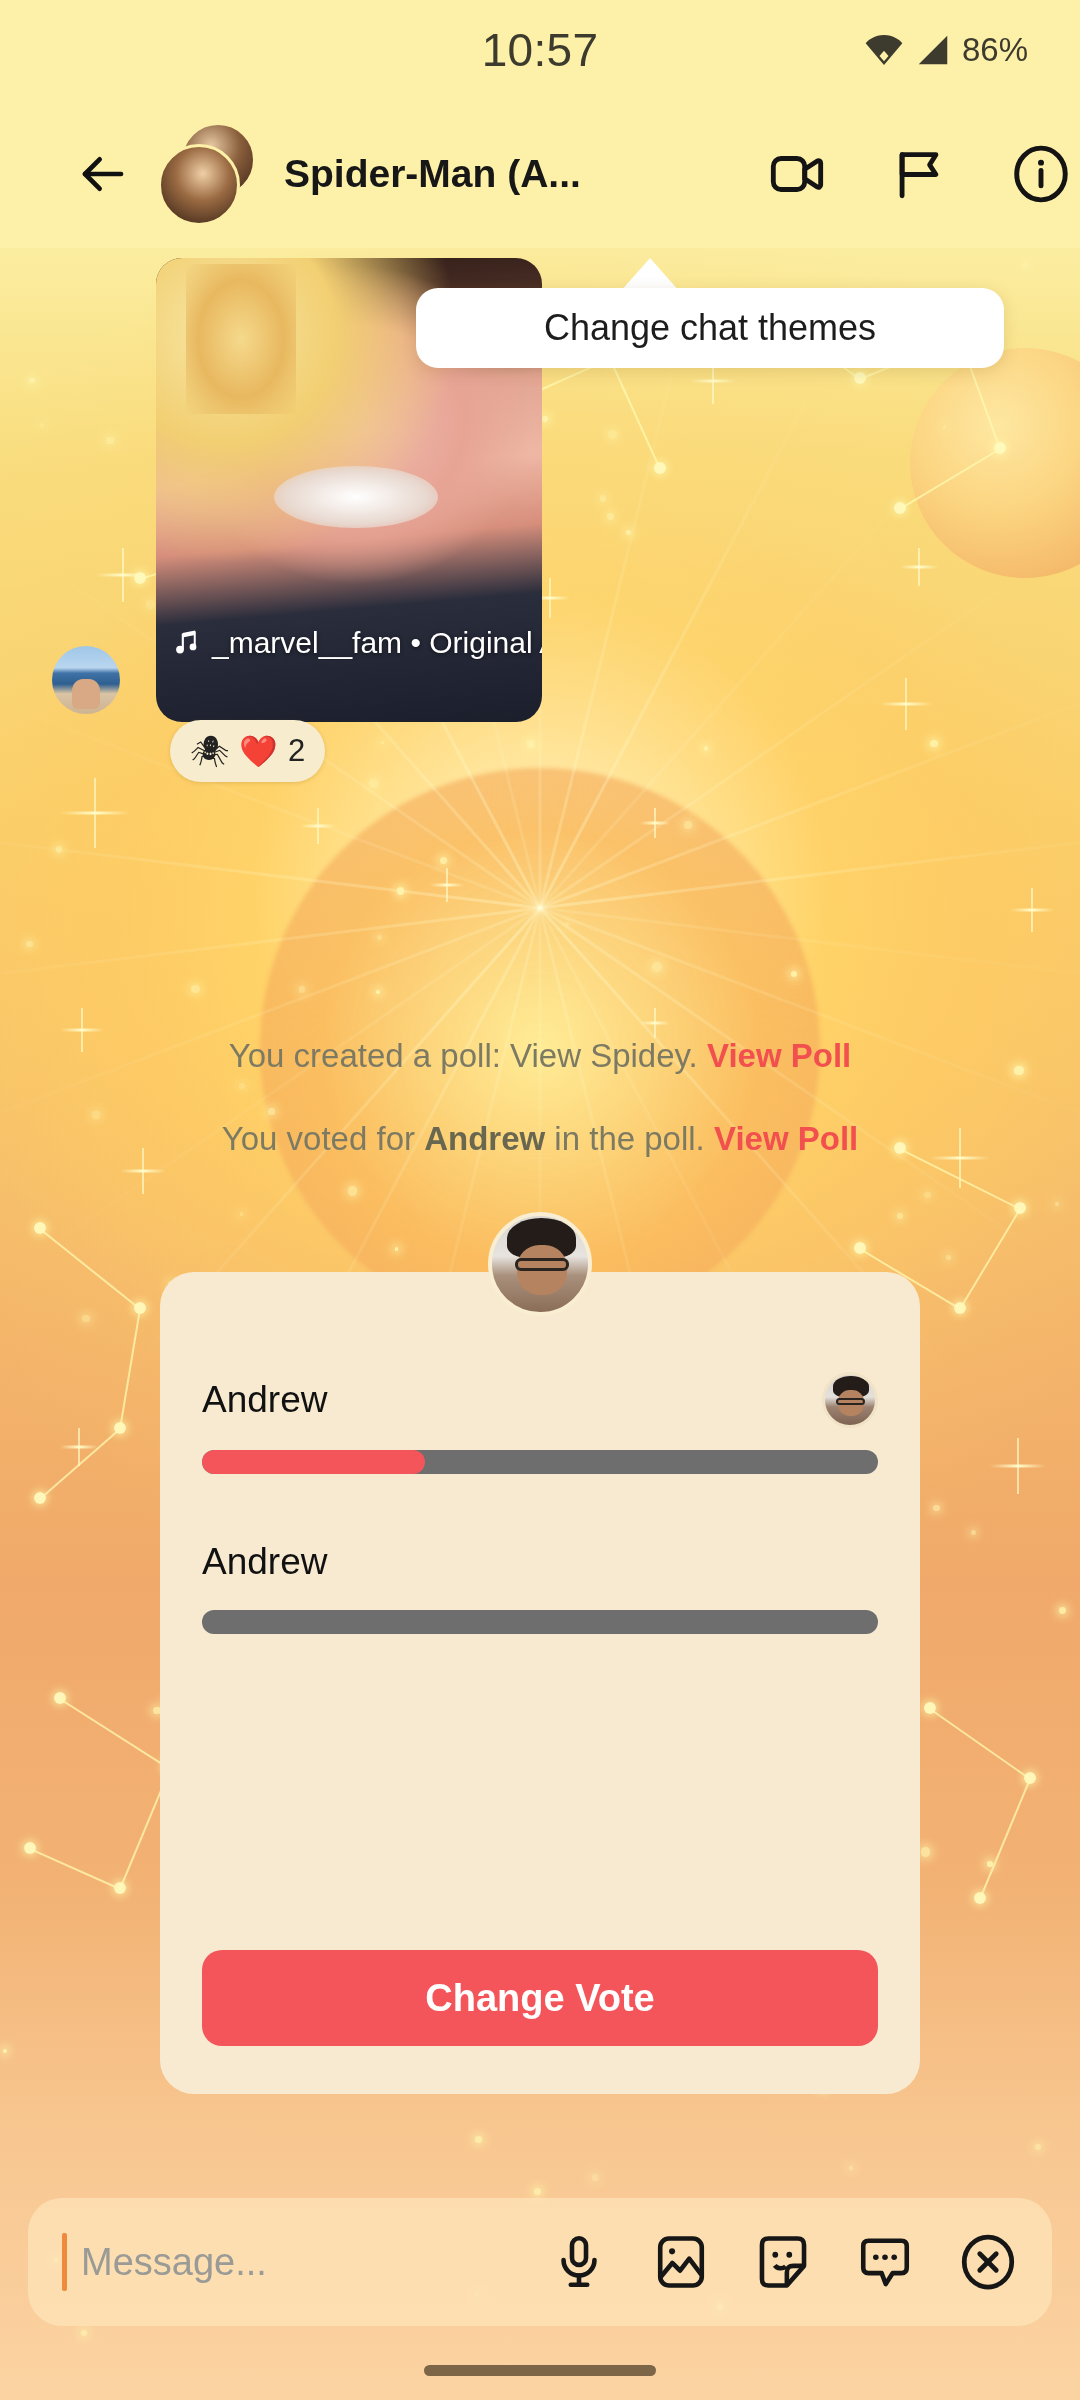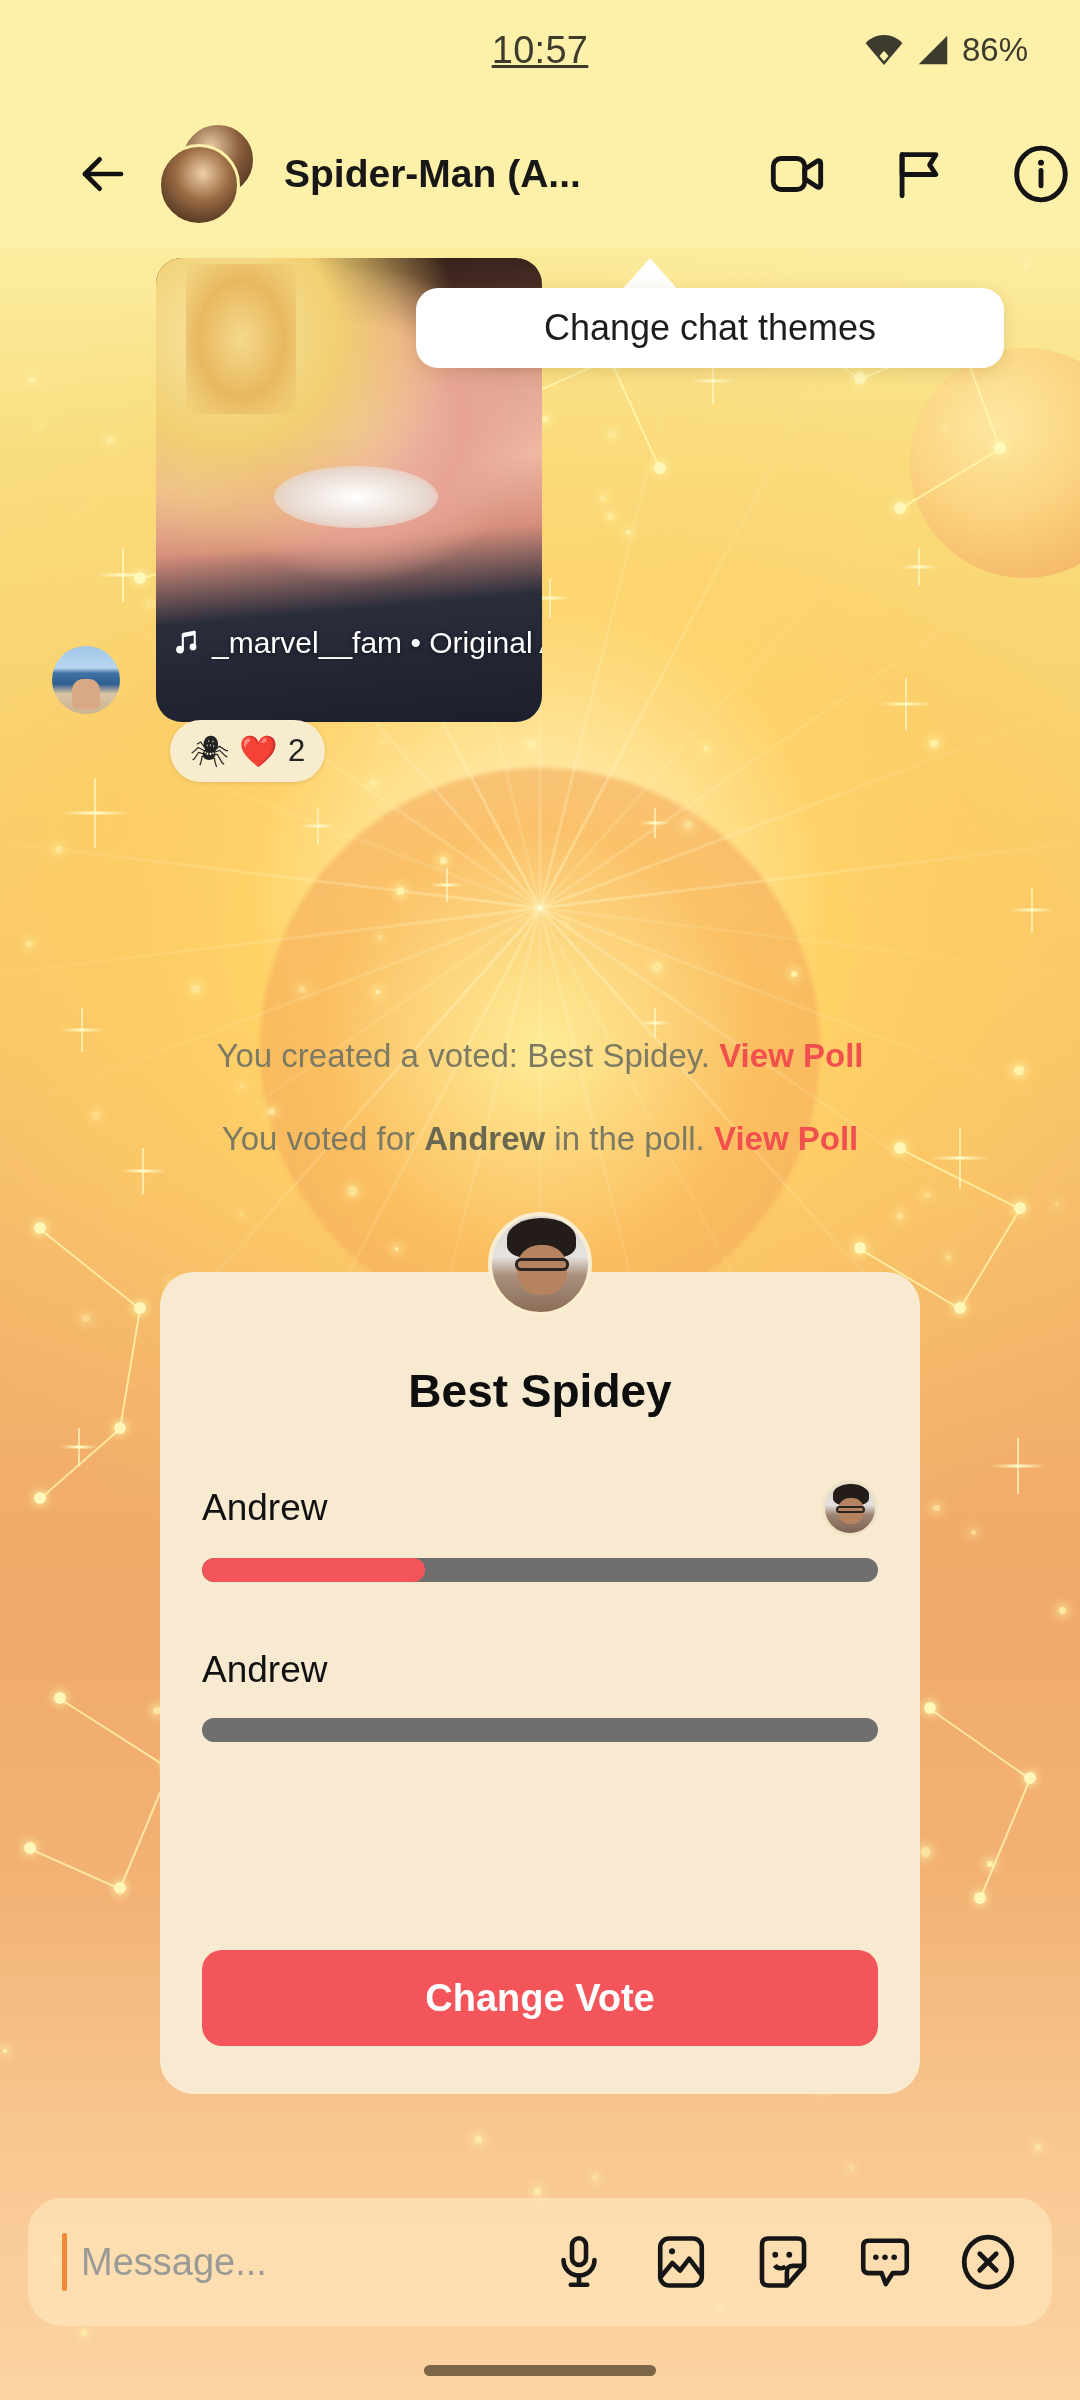--- a/index.html
+++ b/index.html
@@ -69,21 +69,21 @@
   }
 
   
   #statusbar {
     position: absolute; left: 0; top: 0; width: 1080px; height: 100px;
     display: flex; align-items: center;
     color: #3c3b2e;
   }
   #status-time {
     position: absolute; left: 50%; transform: translateX(-50%);
-    font-size: 38px; letter-spacing: .3px; text-decoration: underline;
+    font-size: 46px; letter-spacing: .3px;
   }
   #status-right {
     position: absolute; right: 52px; display: flex; align-items: center; gap: 10px;
   }
   #battery-text { font-size: 33px; font-weight: 500; }
 
   
   #appbar {
     position: absolute; left: 0; top: 100px; width: 1080px; height: 148px;
     display: flex; align-items: center; padding: 0 34px; margin-left: 32px;
@@ -529,37 +529,36 @@
     </div>
     <div id="reaction-pill">
       <span>🕷</span>
       <span>❤️</span>
       <span>2</span>
     </div>
   </div>
 
 
   <div class="sysline" style="top:1037px">
-    <span>You created a voted: Best Spidey.</span>
+    <span>You created a poll: View Spidey.</span>
     <span class="viewpoll" style="color: rgb(242, 80, 79);">View Poll</span>
   </div>
 
   <div class="sysline" style="top:1120px">
     <span>You voted for </span><b>Andrew</b><span> in the poll.</span>
     <span class="viewpoll" style="color: rgb(242, 80, 79);">View Poll</span>
   </div>
 
   <div id="poll-avatar">
     <div class="hair"></div>
     <div class="face"></div>
     <div class="glasses"></div>
   </div>
 
   <div id="poll-card">
-    <div id="poll-title">Best Spidey</div>
 
     <div class="poll-option">
       <div class="poll-option-head">
         <span class="poll-option-label">Andrew</span>
         <span class="voter-avatar">
           <span class="hair"></span>
           <span class="face"></span>
           <span class="glasses"></span>
         </span>
       </div>

